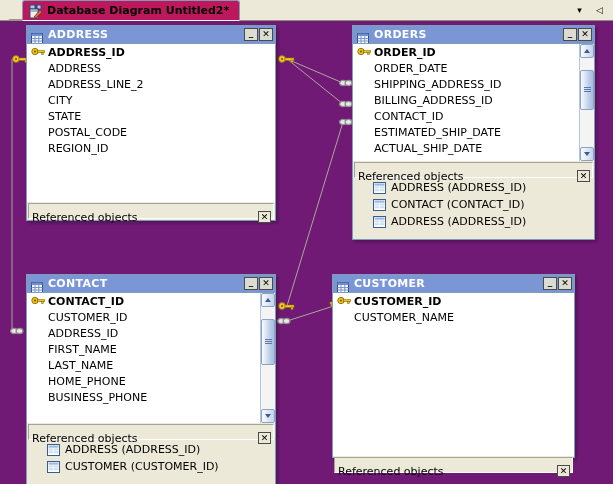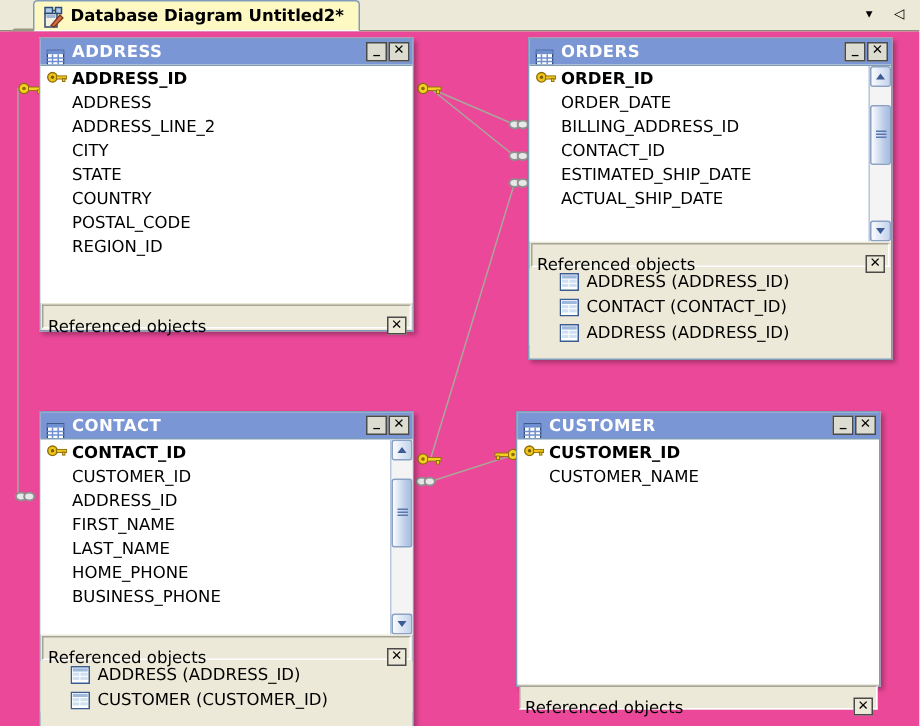--- a/index.html
+++ b/index.html
@@ -30,21 +30,21 @@
   .tabstrip .filler {
     position: absolute;
     left: 0; top: 0; right: 0; bottom: 0;
     background: #ece9d8;
   }
   .tab {
     position: absolute;
     left: 22px; top: 0px;
     height: 21px;
     padding: 0 10px 0 24px;
-    background: #fef9c3;
+    background: #be185d;
     border-left: 1px solid #7f9db9;
     border-right: 1px solid #7f9db9;
     border-top: 1px solid #7f9db9;
     border-bottom: 1px solid #ffffff;
     border-radius: 3px 3px 0 0;
     box-sizing: border-box;
     display: flex;
     align-items: center;
     font-size: 11px;
     font-weight: bold;
@@ -76,21 +76,21 @@
     cursor: default;
   }
   #tab-dropdown { right: 26px; }
   #tab-close { right: 6px; }
 
   
   .canvas {
     position: absolute;
     left: 0; top: 21px;
     width: 613px; height: 463px;
-    background: #ec4899;
+    background: #701a75;
     overflow: hidden;
   }
   .conn-layer {
     position: absolute;
     left: 0; top: 0;
     width: 613px; height: 463px;
     pointer-events: none;
   }
 
   
@@ -402,24 +402,20 @@
               <div class="col-row">
                 <span class="col-spacer"></span>
                 <span class="col-name">CITY</span>
               </div>
               <div class="col-row">
                 <span class="col-spacer"></span>
                 <span class="col-name">STATE</span>
               </div>
               <div class="col-row">
                 <span class="col-spacer"></span>
-                <span class="col-name">COUNTRY</span>
-              </div>
-              <div class="col-row">
-                <span class="col-spacer"></span>
                 <span class="col-name">POSTAL_CODE</span>
               </div>
               <div class="col-row">
                 <span class="col-spacer"></span>
                 <span class="col-name">REGION_ID</span>
               </div>
             </div>
           </div>
           <div class="refbar">
             <span class="refbar-label">Referenced objects</span>
@@ -451,20 +447,24 @@
   <rect x="10.6" y="6.4" width="1.7" height="2" fill="#f0c419" stroke="#8a6d0a" stroke-width="0.6"></rect>
 </svg></span>
                 <span class="col-name">ORDER_ID</span>
               </div>
               <div class="col-row">
                 <span class="col-spacer"></span>
                 <span class="col-name">ORDER_DATE</span>
               </div>
               <div class="col-row">
                 <span class="col-spacer"></span>
+                <span class="col-name">SHIPPING_ADDRESS_ID</span>
+              </div>
+              <div class="col-row">
+                <span class="col-spacer"></span>
                 <span class="col-name">BILLING_ADDRESS_ID</span>
               </div>
               <div class="col-row">
                 <span class="col-spacer"></span>
                 <span class="col-name">CONTACT_ID</span>
               </div>
               <div class="col-row">
                 <span class="col-spacer"></span>
                 <span class="col-name">ESTIMATED_SHIP_DATE</span>
               </div>
@@ -617,21 +617,21 @@
   <rect x="1.5" y="1.5" width="10" height="2.2" fill="#9fb9dd"></rect>
   <rect x="1.5" y="4.4" width="4.4" height="2.1" fill="#cfe0f2"></rect>
   <rect x="6.6" y="4.4" width="4.9" height="2.1" fill="#cfe0f2"></rect>
   <rect x="1.5" y="7.2" width="4.4" height="2.1" fill="#cfe0f2"></rect>
   <rect x="6.6" y="7.2" width="4.9" height="2.1" fill="#cfe0f2"></rect>
 </svg></span>
               <span>CUSTOMER (CUSTOMER_ID)</span>
             </div>
           </div>
         </div>
-        <div class="tablewin" style="left: 344px; top: 253px; width: 243px; height: 184px;">
+        <div class="tablewin" style="left: 332px; top: 253px; width: 243px; height: 184px;">
           <div class="tw-title">
             <span class="tw-title-icon"><svg width="12" height="11" viewBox="0 0 12 11">
   <rect x="0.5" y="0.5" width="11" height="10" fill="#ffffff" stroke="#2c4a78"></rect>
   <rect x="0.5" y="0.5" width="11" height="2.6" fill="#6f8fd0"></rect>
   <line x1="4" y1="3.1" x2="4" y2="10.5" stroke="#6f8fd0"></line>
   <line x1="7.8" y1="3.1" x2="7.8" y2="10.5" stroke="#6f8fd0"></line>
   <line x1="0.5" y1="5.6" x2="11.5" y2="5.6" stroke="#6f8fd0"></line>
   <line x1="0.5" y1="8" x2="11.5" y2="8" stroke="#6f8fd0"></line>
 </svg></span>
             <span class="tw-title-text">CUSTOMER</span>

